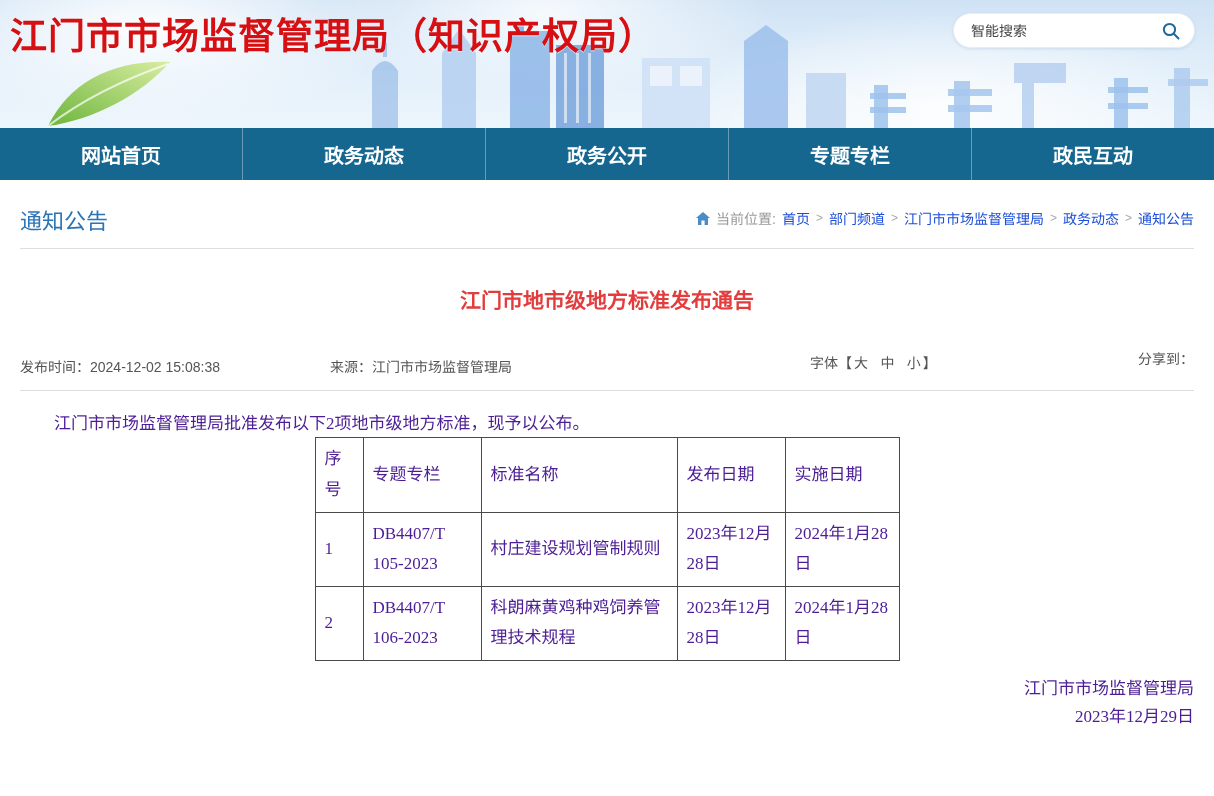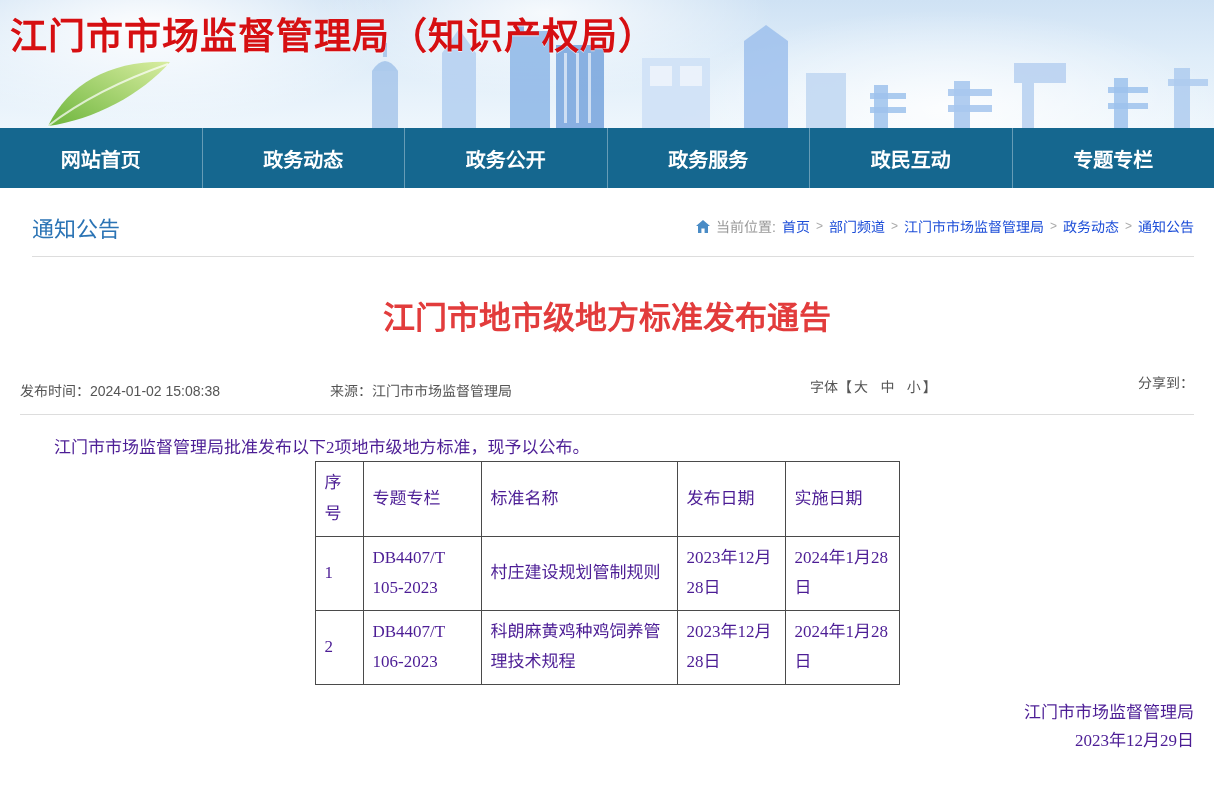--- a/index.html
+++ b/index.html
@@ -31,41 +31,41 @@
     box-shadow:0 1px 3px rgba(90,130,170,.18);
   }
   .search-box input {
     flex:1; border:none; outline:none; font-size:14px; color:#333;
     font-family:inherit; background:transparent;
   }
   .search-box input::placeholder { color:#333; opacity:.92; }
   .search-btn { width:22px; height:22px; border:none; background:transparent; cursor:pointer; display:flex; align-items:center; justify-content:center; }
 
   
-  .nav { display:flex; height:60px; background:#15678f;text-align:center; }
+  .nav { display:flex; height:52px; background:#15678f;text-align:center; }
   .nav-item {
     flex:1; display:flex; align-items:center; justify-content:center;
     color:#fff; font-size:20px; font-weight:bold; cursor:pointer;
     border-right:1px solid rgba(255,255,255,.35);
   }
   .nav-item:last-child { border-right:none; }
 
   
-  .crumb-row { position:relative; padding:23px 20px 0 32px; }
+  .crumb-row { position:relative; padding:23px 20px 0 20px; }
   .section-title { display:inline-block; font-size:22px; color:#2b74b5; }
   .breadcrumb { position:absolute; right:20px; top:28px; font-size:14px; color:#999; display:flex; align-items:center; gap:6px; white-space:nowrap; }
   .breadcrumb .loc { color:#999; }
   .breadcrumb .crumb { color:#1d4ed8; cursor:pointer; }
   .breadcrumb .sep { color:#aaa; font-size:12px; }
   .crumb-rule { border:none; border-top:1px solid #ddd; margin:13px 0 0 0; }
 
   
   .article-title {
     margin-top:35px; text-align:center;
-    font-size:32px; font-weight:bold; color:#e23c3c;
+    font-size:21px; font-weight:bold; color:#e23c3c;
   }
   .meta-row { position:relative; height:30px; margin:34px 20px 0 20px; font-size:14px; color:#555; }
   .meta-pub { position:absolute; left:0; top:8px; }
   .meta-src { position:absolute; left:310px; top:8px; }
   .meta-font { position:absolute; left:790px; top:4px;font-family:Liberation Mono, monospace; }
   .meta-font .fsz { cursor:pointer; padding:0 2px; }
   .meta-share { position:absolute; right:0; top:0; }
   .meta-rule { border:none; border-top:1px solid #ddd; margin:12px 20px 0 20px; }
 
   .doc { font-family:"Liberation Serif","DejaVu Serif",serif; color:#4c1d95; }
@@ -130,29 +130,37 @@
       <defs>
         <linearGradient id="leafGrad" x1="0" y1="1" x2="1" y2="0">
           <stop offset="0" stop-color="#6db53c"></stop>
           <stop offset="1" stop-color="#d8edA0"></stop>
         </linearGradient>
       </defs>
       <path d="M6 74 C 28 30, 70 8, 128 10 C 100 42, 52 68, 6 74 Z" fill="url(#leafGrad)"></path>
       <path d="M6 74 C 40 48, 80 28, 126 12" stroke="#ffffff" stroke-width="2" fill="none" opacity=".7"></path>
     </svg>
     <div class="site-title">江门市市场监督管理局（知识产权局）</div>
+    <div class="search-box">
+      <input type="text" placeholder="智能搜索" style="">
+      <button class="search-btn">
+        <svg width="20" height="20" viewBox="0 0 20 20">
+          <circle cx="8.5" cy="8.5" r="5.6" fill="none" stroke="#1a6a9c" stroke-width="2"></circle>
+          <line x1="12.8" y1="12.8" x2="17.5" y2="17.5" stroke="#1a6a9c" stroke-width="2" stroke-linecap="round"></line>
+        </svg>
+      </button>
+    </div>
   </div>
 
   <div class="nav">
     <div class="nav-item">网站首页</div>
     <div class="nav-item">政务动态</div>
     <div class="nav-item">政务公开</div>
-    <div class="nav-item">政务服务</div>
+    <div class="nav-item">专题专栏</div>
     <div class="nav-item">政民互动</div>
-    <div class="nav-item">专题专栏</div>
   </div>
 
   <div class="crumb-row">
     <span class="section-title">通知公告</span>
     <div class="breadcrumb">
       <svg width="14" height="13" viewBox="0 0 14 13">
         <path d="M7 0 L14 6 L12 6 L12 13 L8.6 13 L8.6 8.6 L5.4 8.6 L5.4 13 L2 13 L2 6 L0 6 Z" fill="#4a8cc6"></path>
       </svg>
       <span class="loc">当前位置:</span>
       <span class="crumb">首页</span>
@@ -164,21 +172,21 @@
       <span class="crumb">政务动态</span>
       <span class="sep">&gt;</span>
       <span class="crumb">通知公告</span>
     </div>
     <hr class="crumb-rule">
   </div>
 
   <h1 class="article-title">江门市地市级地方标准发布通告</h1>
 
   <div class="meta-row">
-    <span class="meta-pub"><span>发布时间：</span><span>2024-01-02 15:08:38</span></span>
+    <span class="meta-pub"><span>发布时间：</span><span>2024-12-02 15:08:38</span></span>
     <span class="meta-src"><span>来源：</span><span>江门市市场监督管理局</span></span>
     <span class="meta-font"><span>字体</span><span>【</span><span class="fsz">大</span> <span class="fsz">中</span> <span class="fsz">小</span><span>】</span></span>
     <span class="meta-share">分享到：</span>
   </div>
   <hr class="meta-rule">
 
   <p class="body-para doc">江门市市场监督管理局批准发布以下2项地市级地方标准，现予以公布。</p>
 
   <table class="standards doc">
     <colgroup>

